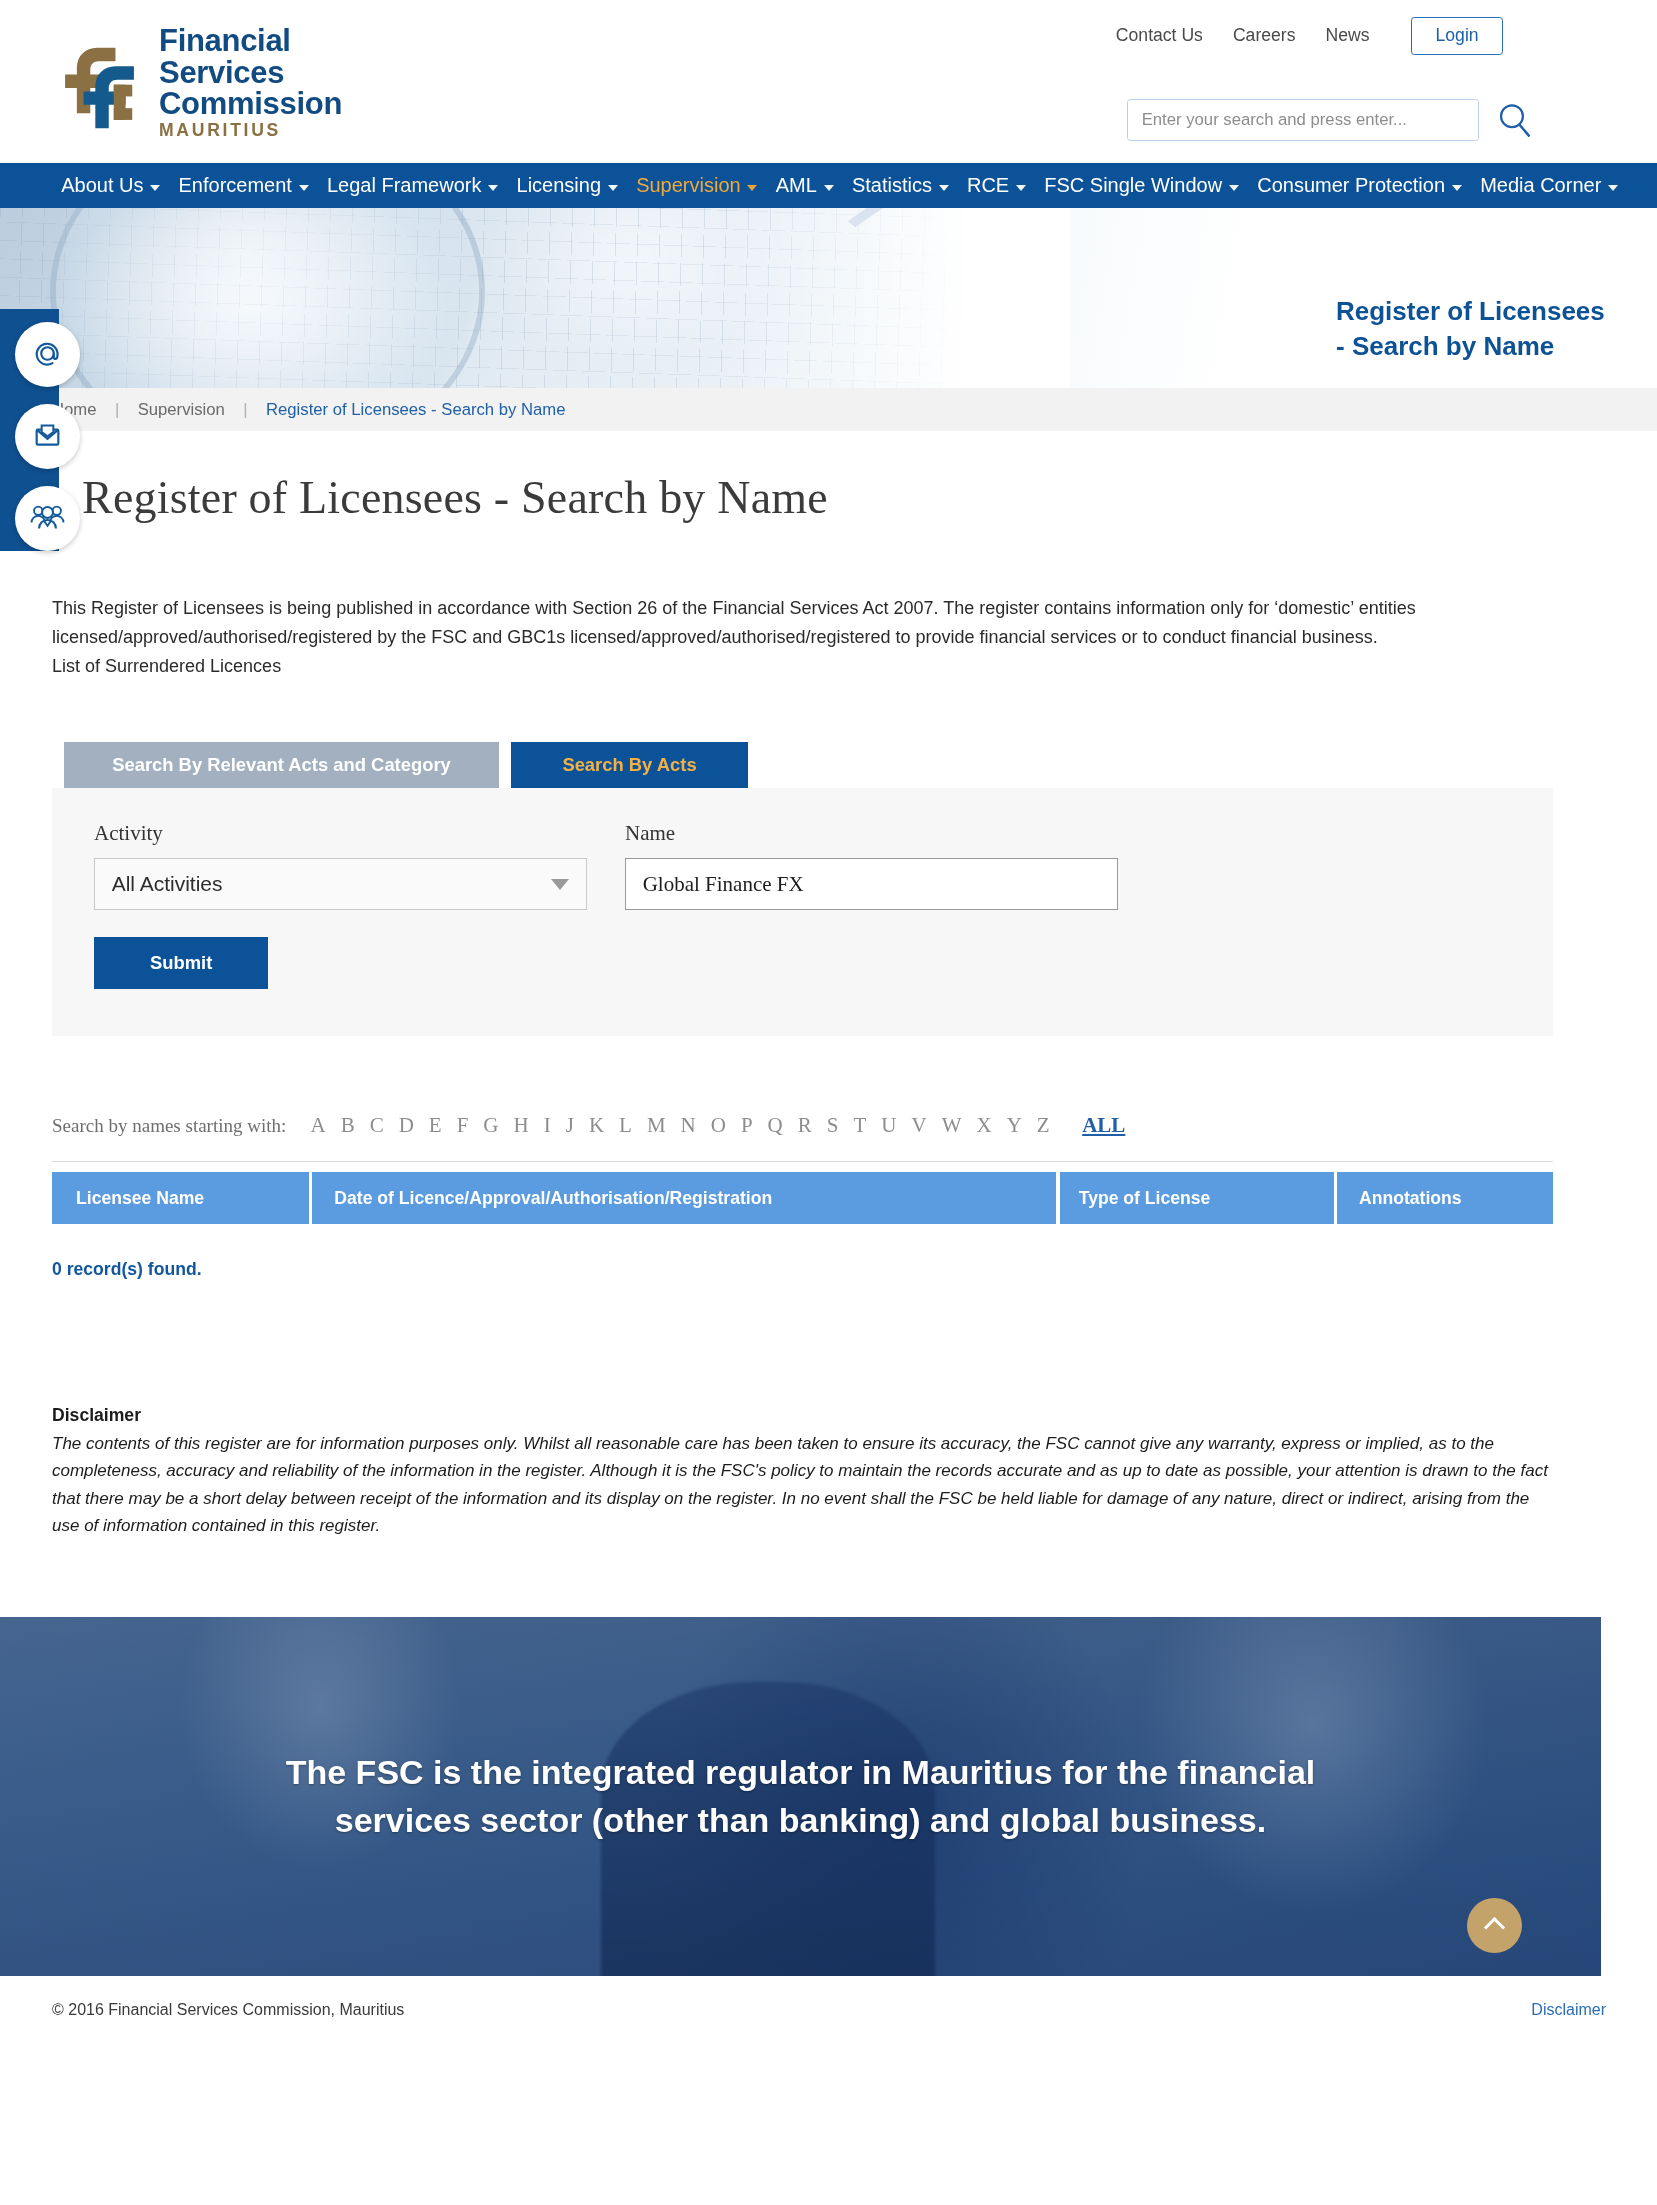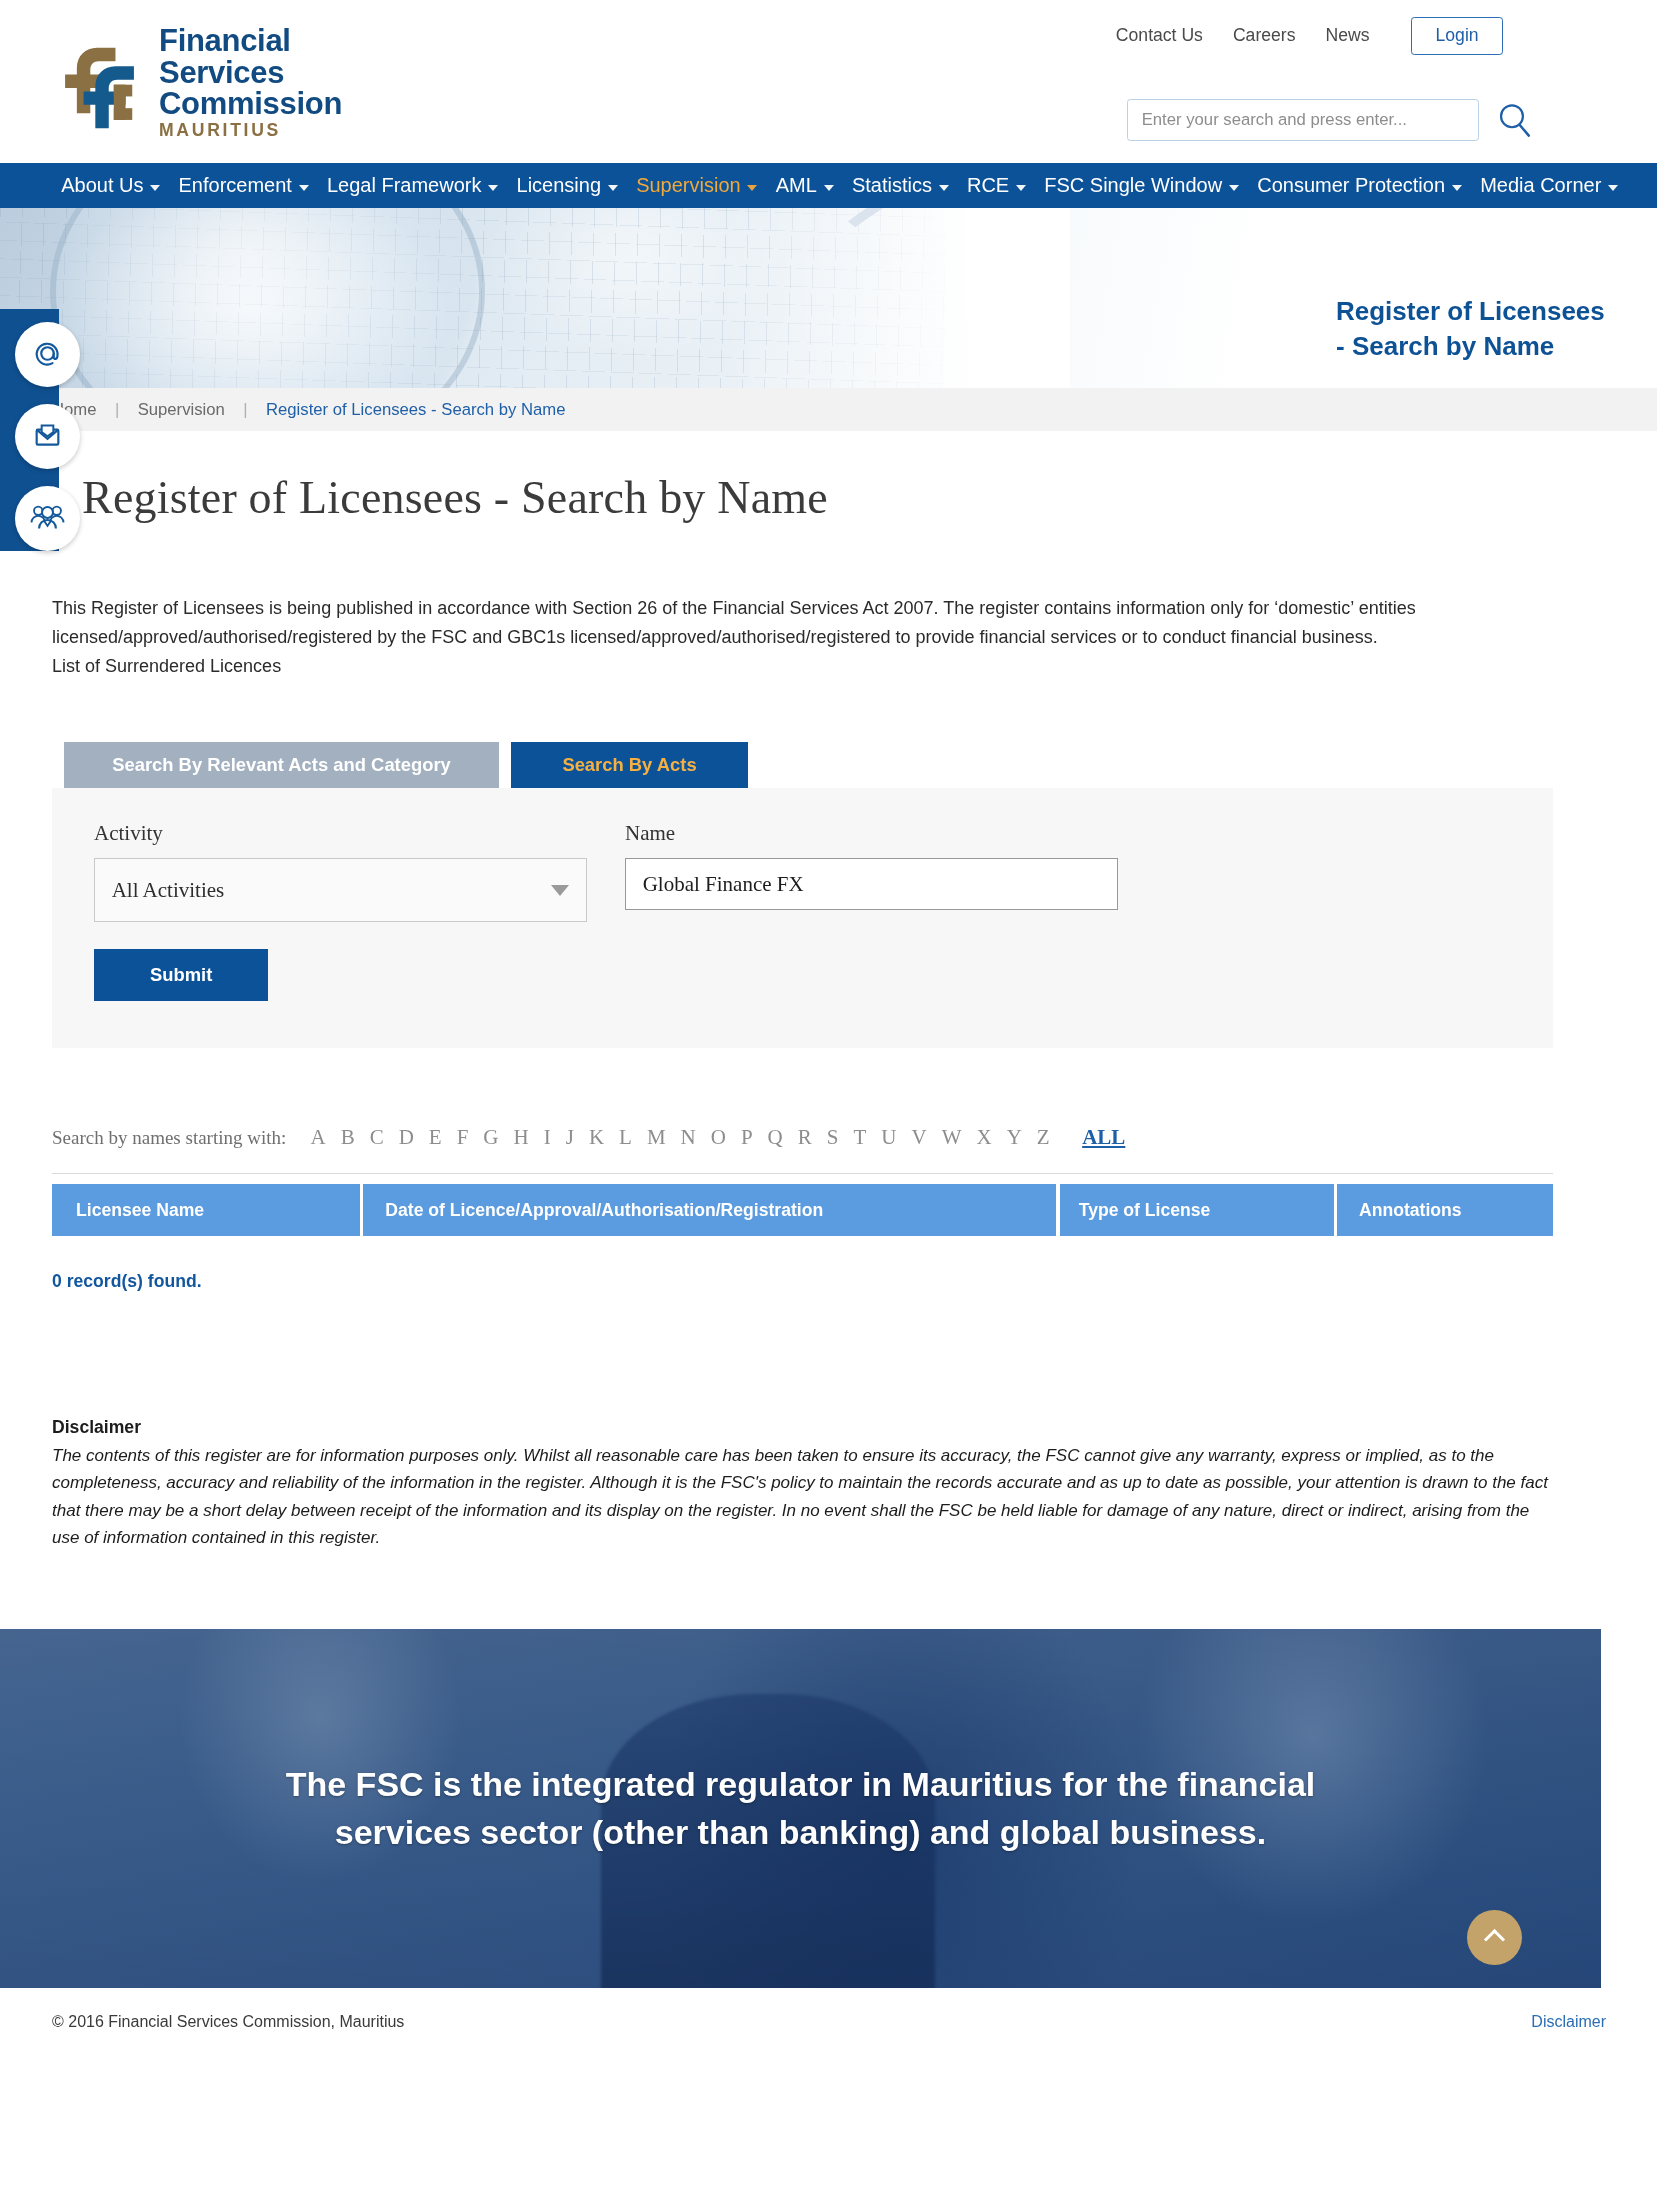--- a/index.html
+++ b/index.html
@@ -133,23 +133,23 @@
   .tab.active { background:#0c5298; color:#f6b042; width:237px; }
 
   .form-panel {
     background:#f7f7f7; padding:33px 42px 47px 42px; width:1501px;
   }
   .form-row { display:flex; gap:38px; }
   .field-label {
     font-family:"Liberation Serif", serif; font-size:21px; color:#333; margin-bottom:11.7px; display:block;
   }
   .select-box {
-    width:493px; height:64px; border:0.8px solid #c9c9c9; background:#fafafa;
+    width:493px; height:52px; border:0.8px solid #c9c9c9; background:#fafafa;
     display:flex; align-items:center; justify-content:space-between;
-    padding:0 16.7px; font-family:Liberation Serif, serif; font-size:21px; color:#2d2d2d; cursor:pointer;
+    padding:0 16.7px; font-family:Liberation Sans, sans-serif; font-size:21px; color:#2d2d2d; cursor:pointer;
   }
   .select-arrow { width:0;height:0;border-left:9.2px solid transparent;border-right:9.2px solid transparent;border-top:11px solid #9a9a9a; }
   .text-input {
     width:493px; height:52px; border:0.8px solid #999; background:#fff;
     padding:0 16.7px; font-family:"Liberation Serif", serif; font-size:21px; color:#1d1d1d;
   }
   .submit-btn {
     margin-top:27px; background:#0c5298; color:#fff; border:none;
     font-size:18.4px; font-weight:bold; padding:15px 56px; cursor:pointer;
     font-family:"Liberation Sans", sans-serif;
@@ -167,21 +167,21 @@
   }
   .alpha-all { font-size:21px; color:#1f5fa8; font-weight:bold; text-decoration:underline; margin-left:25px; cursor:pointer; }
 
   
   .rule { border-top:0.8px solid #d9d9d9; margin-top:23.4px; width:1501px; }
   .reg-table { display:flex; gap:3.3px; margin-top:10px; width:1501px; }
   .th {
     background:#5b9bdf; color:#fff; font-size:17.6px; font-weight:bold;
     height:52px; display:flex; align-items:center; padding:0 22px;
   }
-  .th.c1 { width:308px;padding-left:24px; }
+  .th.c1 { width:257px;padding-left:24px; }
   .th.c2 { flex:1; }
   .th.c3 { width:274px;padding-left:19px; }
   .th.c4 { width:216px; }
   .records { color:#12569e; font-weight:bold; font-size:17.6px; margin-top:35px; }
 
   
   .disc-wrap { margin-top:125px; }
   .disc-title { font-weight:bold; font-size:17.6px; color:#1c1c1c; }
   .disc-body { font-style:italic; font-size:17px; line-height:1.62; color:#1c1c1c; max-width:1505px; margin-top:3.3px; }
 

